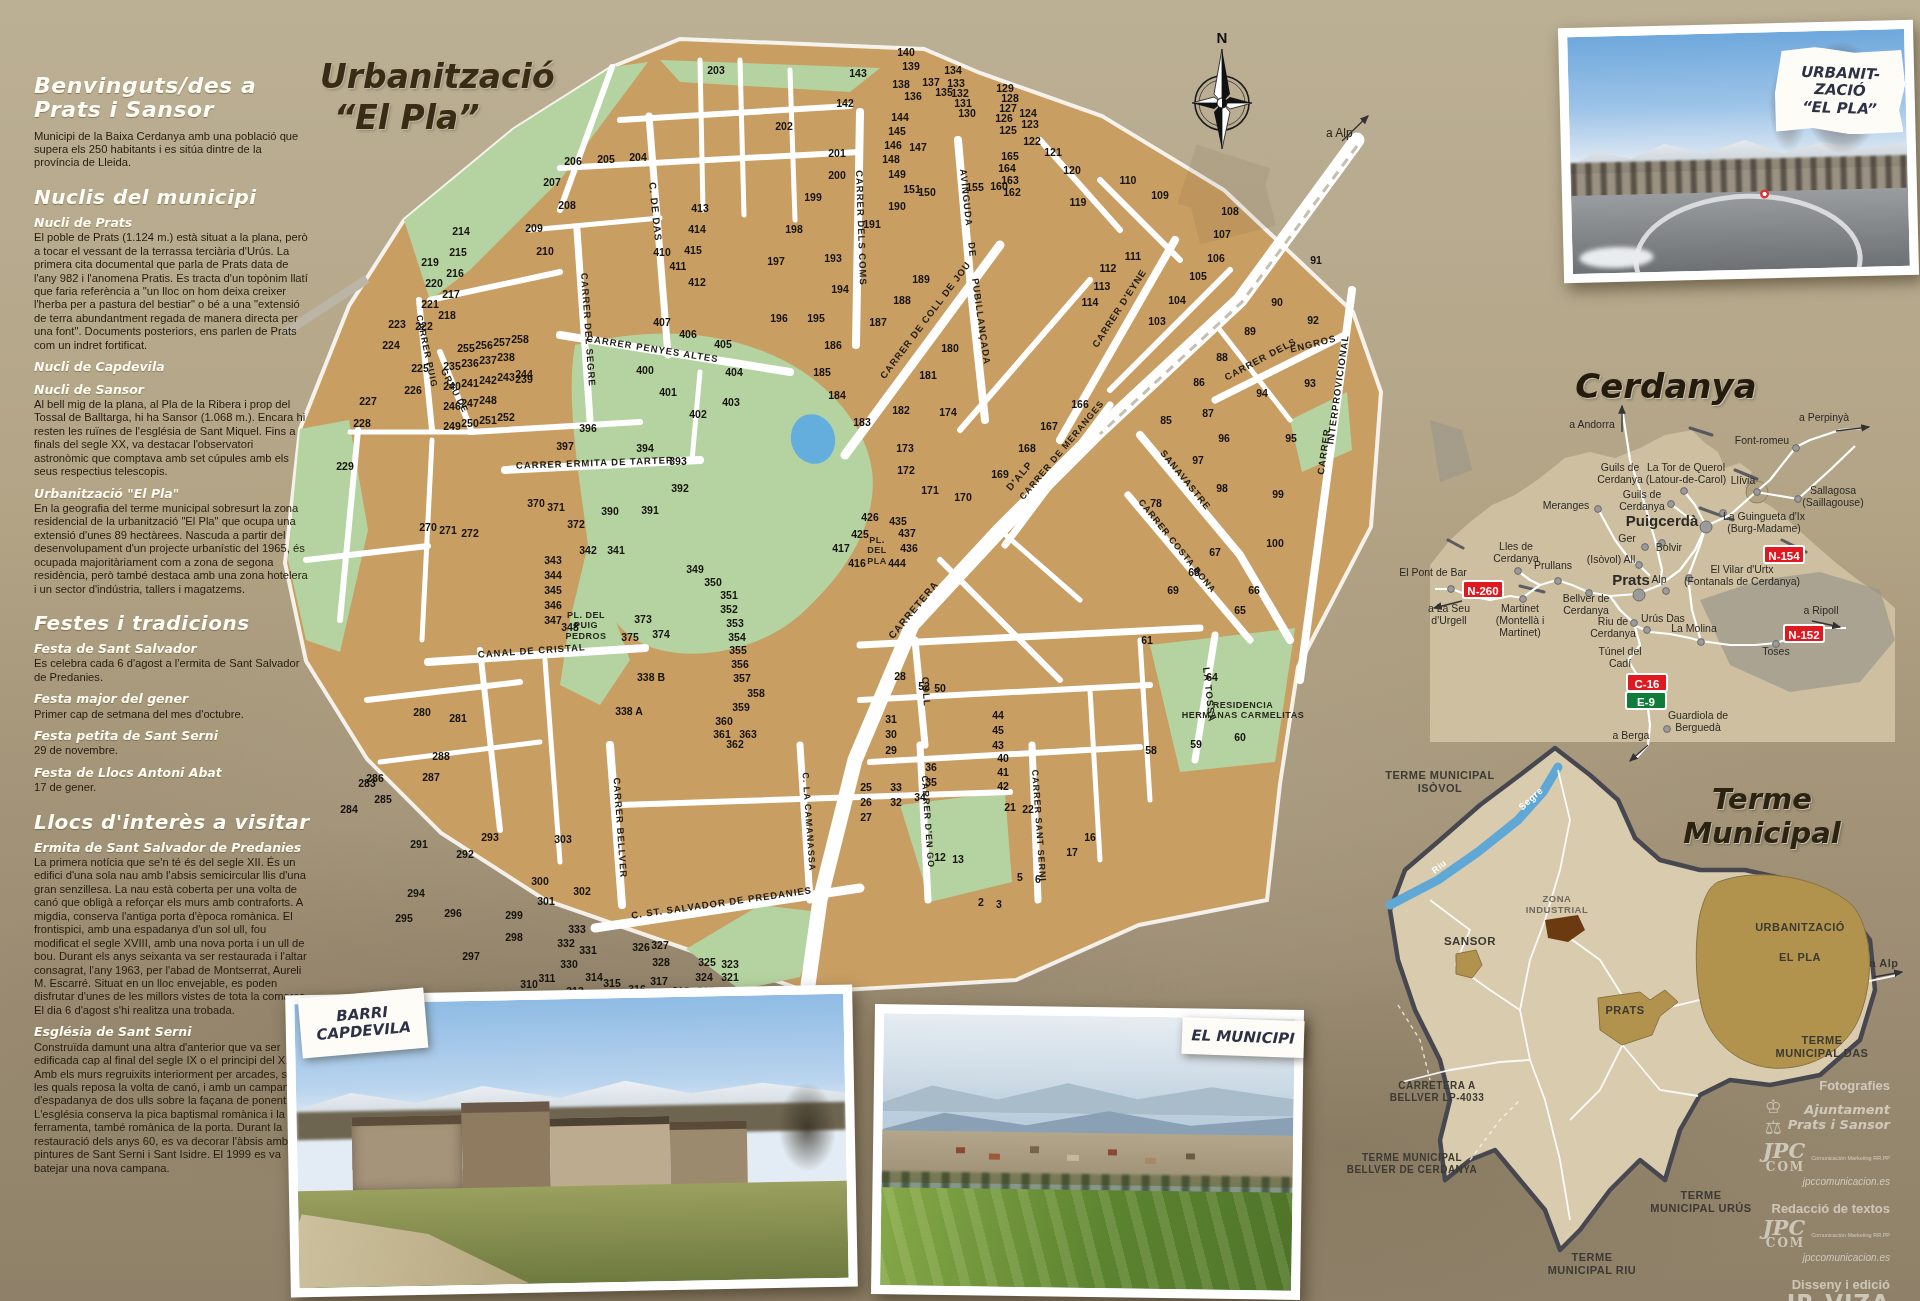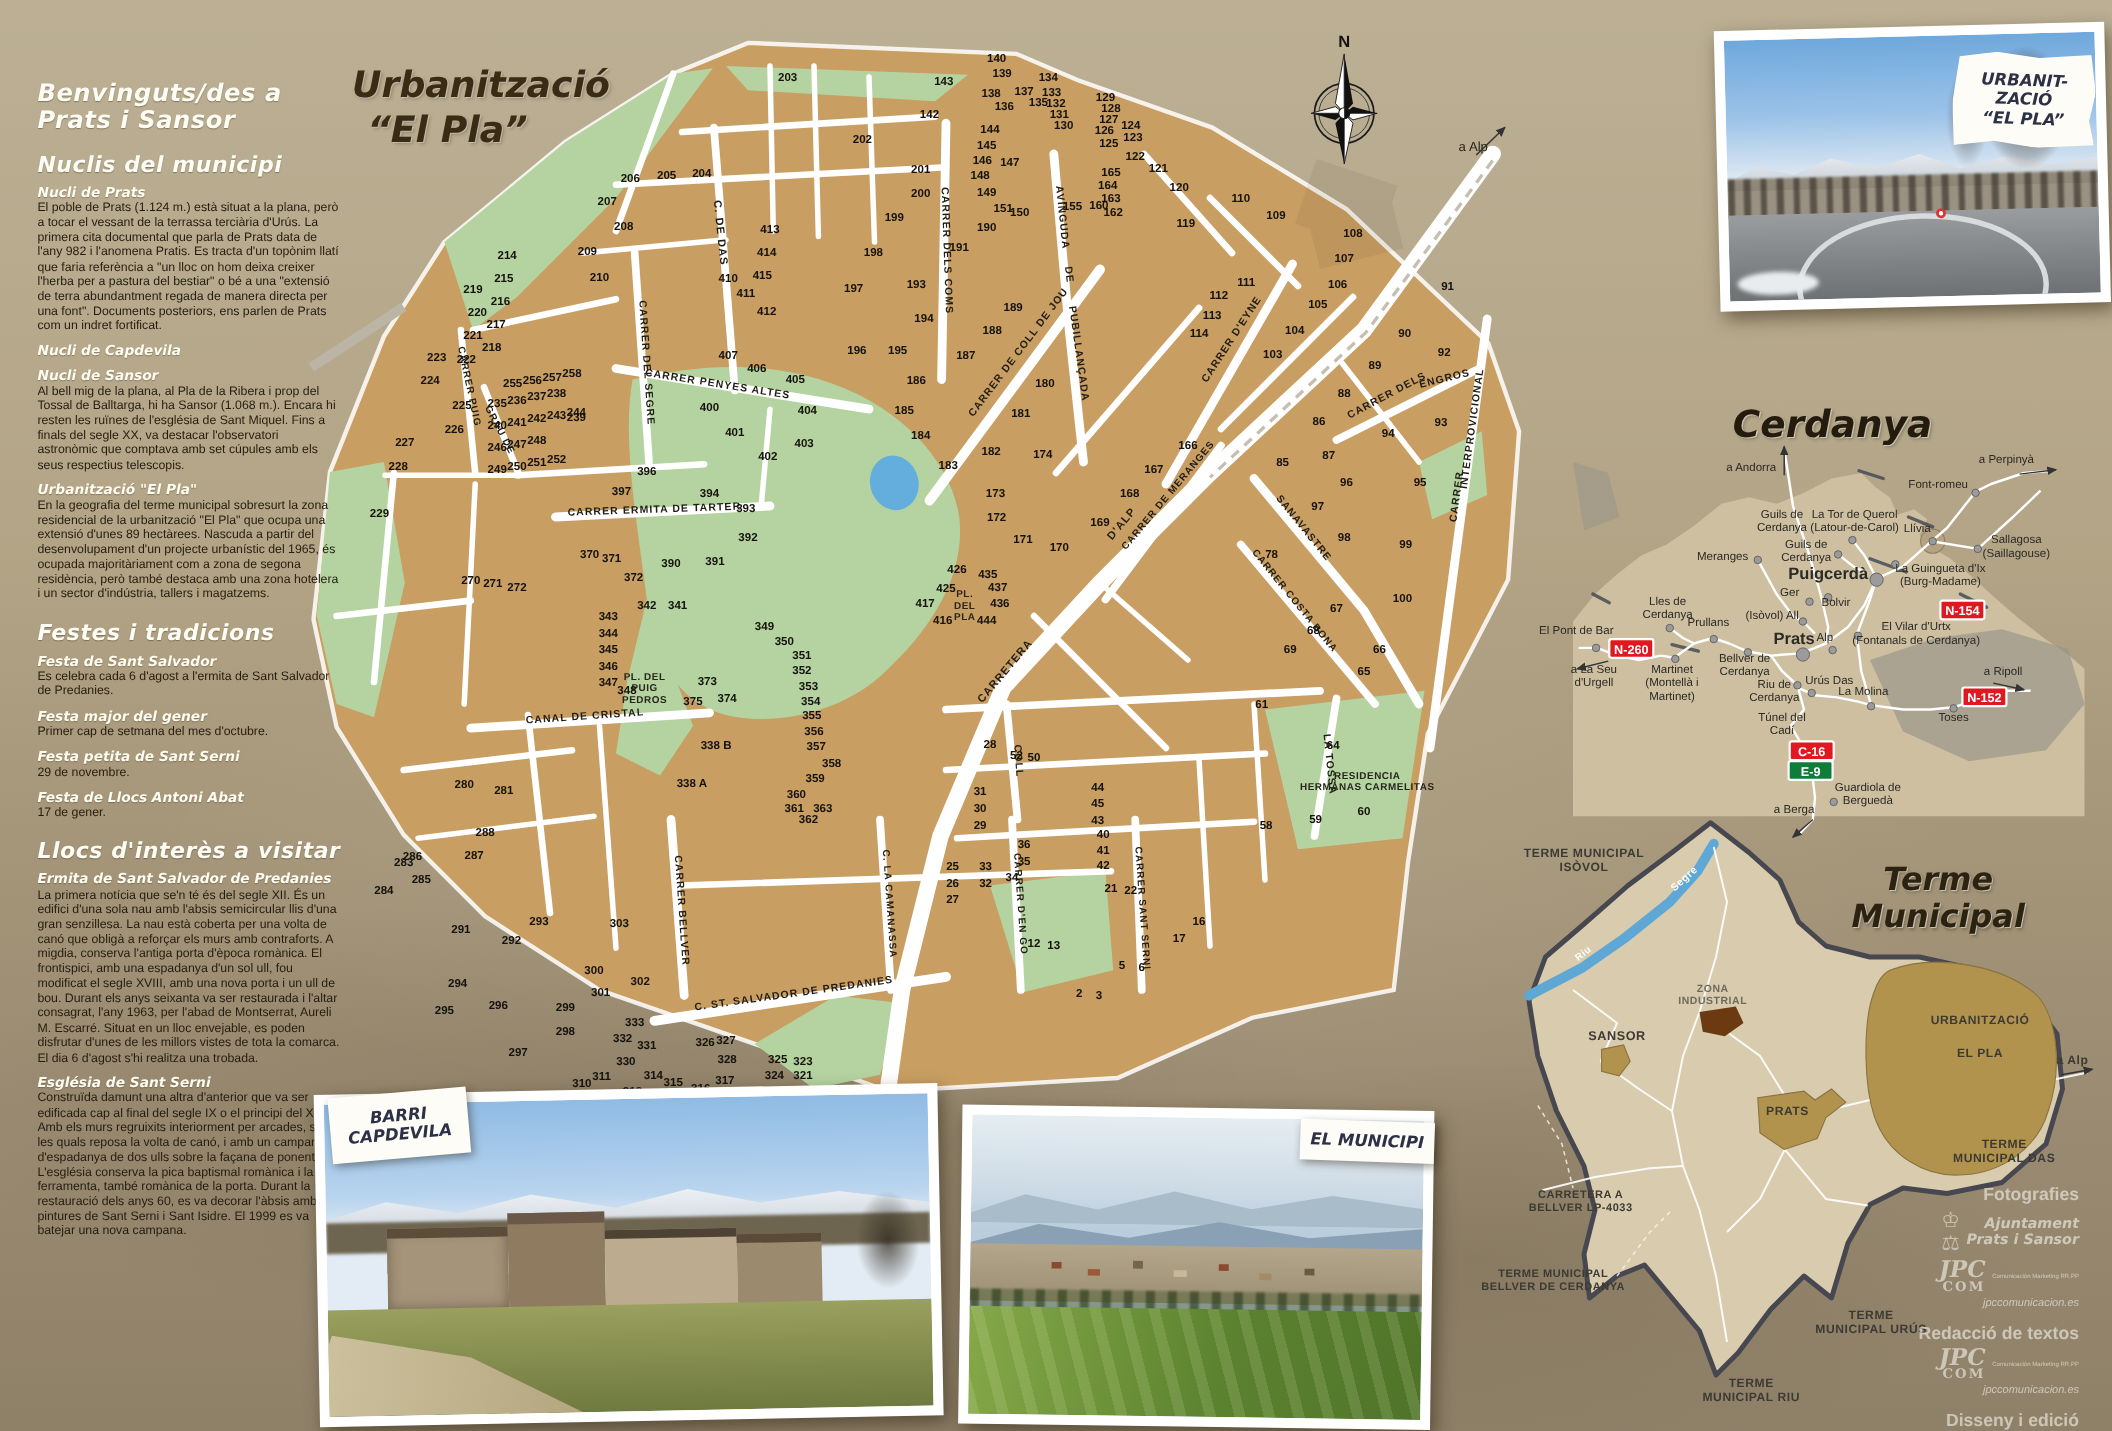--- a/index.html
+++ b/index.html
@@ -34,21 +34,21 @@
   
   .photo{position:absolute;background:#fff;padding:9px;box-shadow:4px 7px 16px rgba(35,26,8,.5);}
   .photo-inner{position:relative;width:100%;height:100%;overflow:hidden;}
   .layer{position:absolute;}
   .card{position:absolute;background:#fdfcf7;box-shadow:2px 3px 8px rgba(35,26,8,.45);
     display:flex;flex-direction:column;align-items:center;justify-content:center;
     font:italic 700 15px/1.15 "DejaVu Sans",sans-serif;color:#2c3146;text-align:center;}
   
   .credits{position:absolute;left:1690px;top:1064px;width:200px;text-align:right;
     color:rgba(255,255,248,.55);font-family:"Liberation Sans",sans-serif;}
-  .credits .sec{font-weight:700;font-size:16px;margin-top:14px;}
+  .credits .sec{font-weight:700;font-size:13px;margin-top:14px;}
   .credits .script{font:italic 700 13px "DejaVu Sans",sans-serif;line-height:1.15;}
   .credits .logo-row{display:flex;justify-content:flex-end;align-items:center;gap:6px;margin-top:4px;}
   .credits .jpc{font:italic 700 21px "DejaVu Serif",serif;line-height:.8;}
   .credits .com{font:700 12px "DejaVu Serif",serif;letter-spacing:2px;}
   .credits .tiny{font-size:5.5px;line-height:1.2;text-align:left;}
   .credits .url{font:italic 400 10px "Liberation Sans",sans-serif;margin-top:2px;}
   .credits .jrviza{font:700 23px "DejaVu Sans",sans-serif;letter-spacing:1px;line-height:1;}
   .credits .icons{font-size:19px;line-height:1.1;opacity:.85;}
 </style>
 </head>
@@ -635,20 +635,21 @@
           <text x="1533" y="801" text-anchor="middle" font-size="9.5" font-weight="700" letter-spacing="0.5" fill="#ffffff" transform="rotate(-42 1533 801)"><tspan x="1533" dy="0">Segre</tspan></text>
         </g>
       <g id="terme-arrows">
           <line x1="1874" y1="977" x2="1902" y2="972" stroke="#333" stroke-width="1.3" marker-end="url(#ah)"></line>
         </g>
     </g>
   </svg>
 
   <aside class="sidebar">
     <h1><span>Benvinguts/des a</span><br><span>Prats i Sansor</span></h1>
+    <p>Municipi de la Baixa Cerdanya amb una població que supera els 250 habitants i es sitúa dintre de la província de Lleida.</p>
     <h2>Nuclis del municipi</h2>
     <h3>Nucli de Prats</h3>
     <p>El poble de Prats (1.124 m.) està situat a la plana, però a tocar el vessant de la terrassa terciària d'Urús. La primera cita documental que parla de Prats data de l'any 982 i l'anomena Pratis. Es tracta d'un topònim llatí que faria referència a "un lloc on hom deixa creixer l'herba per a pastura del bestiar" o bé a una "extensió de terra abundantment regada de manera directa per una font". Documents posteriors, ens parlen de Prats com un indret fortificat.</p>
     <h3>Nucli de Capdevila</h3>
     <h3>Nucli de Sansor</h3>
     <p>Al bell mig de la plana, al Pla de la Ribera i prop del Tossal de Balltarga, hi ha Sansor (1.068 m.). Encara hi resten les ruïnes de l'església de Sant Miquel. Fins a finals del segle XX, va destacar l'observatori astronòmic que comptava amb set cúpules amb els seus respectius telescopis.</p>
     <h3>Urbanització "El Pla"</h3>
     <p>En la geografia del terme municipal sobresurt la zona residencial de la urbanització "El Pla" que ocupa una extensió d'unes 89 hectàrees. Nascuda a partir del desenvolupament d'un projecte urbanístic del 1965, és ocupada majoritàriament com a zona de segona residència, però també destaca amb una zona hotelera i un sector d'indústria, tallers i magatzems.</p>
     <h2>Festes i tradicions</h2>
     <h3>Festa de Sant Salvador</h3>

